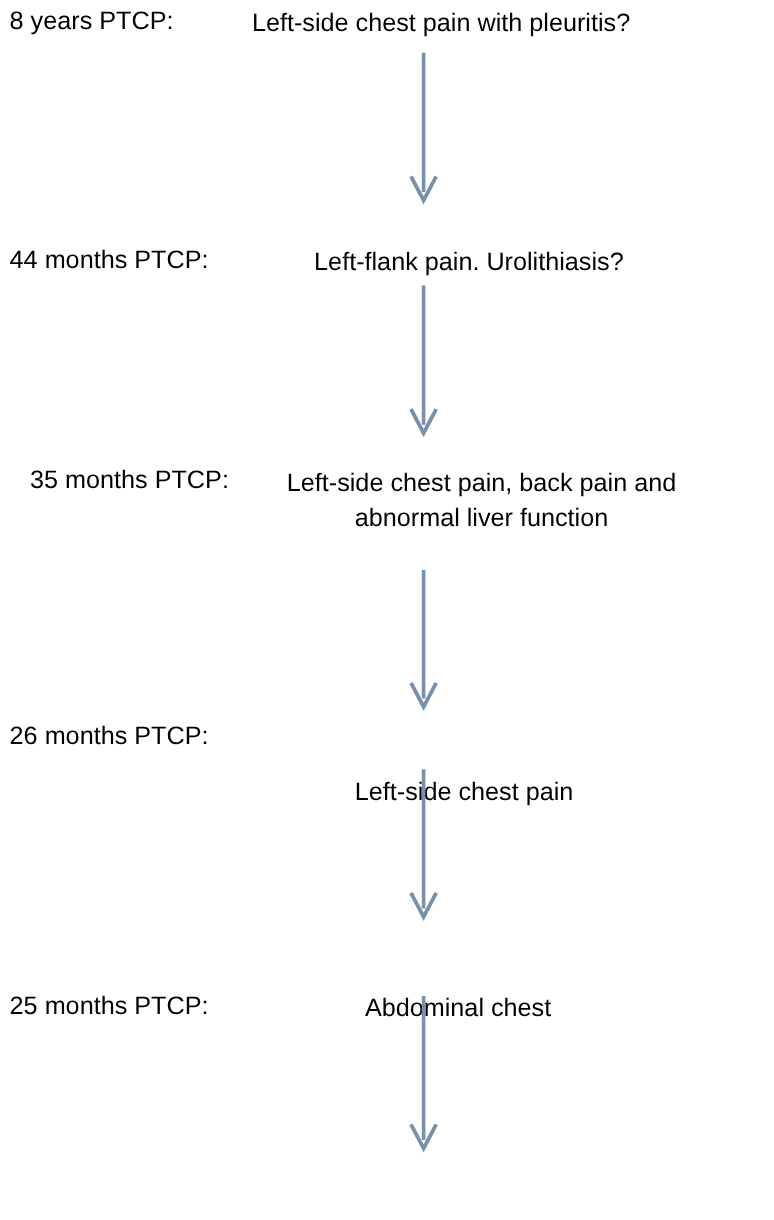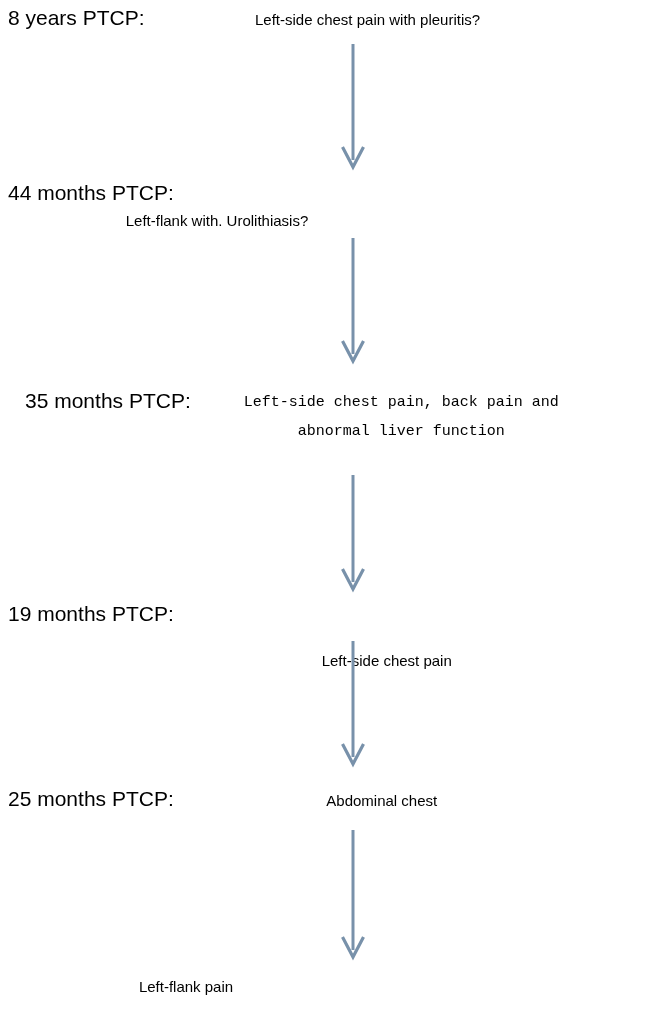--- a/index.html
+++ b/index.html
@@ -33,40 +33,40 @@
 
   .stage-label {
     font-size: 21px;
     line-height: 26px;
     white-space: nowrap;
     padding-left: 8px;
     flex: 0 0 auto;
   }
 
   .stage-event {
-    font-size: 15px;
+    font-size: 21px;
     line-height: 29px;
     text-align: center;
     flex: 0 0 auto;
   }
 
   
   .stage-1 { top: 5px; }
   .stage-1 .stage-event { width: 430px; margin-left: 8px; }
 
-  .stage-2 { top: 180px; flex-direction: column; }
+  .stage-2 { top: 204px; }
   .stage-2 .stage-event { width: 390px; margin-left: 22px; }
 
   .stage-3 { top: 388px; padding-left: 17px; }
-  .stage-3 .stage-event { width: 385px; margin-left: 18px; font-family: Liberation Mono, monospace; }
+  .stage-3 .stage-event { width: 385px; margin-left: 18px; }
 
   .stage-4 { top: 601px; }
   .stage-4 .stage-event { width: 390px; margin-left: 18px; margin-top: 45px; }
 
-  .stage-5 { top: 786px; }
+  .stage-5 { top: 826px; }
   .stage-5 .stage-event { width: 370px; margin-left: 23px; }
 
   .stage-6 { top: 972px; }
   .stage-6 .stage-event { width: 340px; margin-left: 16px; }
 
   
   .arrow {
     position: absolute;
     left: 338px;
     width: 30px;
@@ -96,21 +96,21 @@
 
   <div class="arrow arrow-1">
     <svg viewBox="0 0 30 124" preserveAspectRatio="none" aria-hidden="true">
       <line x1="15" y1="0" x2="15" y2="116" stroke="#7891aa" stroke-width="3"></line>
       <polyline points="4.5,103 15,123 25.5,103" fill="none" stroke="#7891aa" stroke-width="3.2" stroke-linejoin="miter"></polyline>
     </svg>
   </div>
 
   <div class="stage stage-2">
     <div class="stage-label">44 months PTCP:</div>
-    <div class="stage-event">Left-flank with. Urolithiasis?</div>
+    <div class="stage-event">Left-flank pain. Urolithiasis?</div>
   </div>
 
   <div class="arrow arrow-2">
     <svg viewBox="0 0 30 124" preserveAspectRatio="none" aria-hidden="true">
       <line x1="15" y1="0" x2="15" y2="116" stroke="#7891aa" stroke-width="3"></line>
       <polyline points="4.5,103 15,123 25.5,103" fill="none" stroke="#7891aa" stroke-width="3.2" stroke-linejoin="miter"></polyline>
     </svg>
   </div>
 
   <div class="stage stage-3">
@@ -119,21 +119,21 @@
   </div>
 
   <div class="arrow arrow-3">
     <svg viewBox="0 0 30 115" preserveAspectRatio="none" aria-hidden="true">
       <line x1="15" y1="0" x2="15" y2="107" stroke="#7891aa" stroke-width="3"></line>
       <polyline points="4.5,94 15,114 25.5,94" fill="none" stroke="#7891aa" stroke-width="3.2" stroke-linejoin="miter"></polyline>
     </svg>
   </div>
 
   <div class="stage stage-4">
-    <div class="stage-label">19 months PTCP:</div>
+    <div class="stage-label">26 months PTCP:</div>
     <div class="stage-event">Left-side chest pain</div>
   </div>
 
   <div class="arrow arrow-4">
     <svg viewBox="0 0 30 124" preserveAspectRatio="none" aria-hidden="true">
       <line x1="15" y1="0" x2="15" y2="116" stroke="#7891aa" stroke-width="3"></line>
       <polyline points="4.5,103 15,123 25.5,103" fill="none" stroke="#7891aa" stroke-width="3.2" stroke-linejoin="miter"></polyline>
     </svg>
   </div>
 
@@ -143,16 +143,15 @@
   </div>
 
   <div class="arrow arrow-5">
     <svg viewBox="0 0 30 128" preserveAspectRatio="none" aria-hidden="true">
       <line x1="15" y1="0" x2="15" y2="120" stroke="#7891aa" stroke-width="3"></line>
       <polyline points="4.5,107 15,127 25.5,107" fill="none" stroke="#7891aa" stroke-width="3.2" stroke-linejoin="miter"></polyline>
     </svg>
   </div>
 
   <div class="stage stage-6">
-    <div class="stage-event">Left-flank pain</div>
   </div>
 
 </div>
 
 </body></html>

